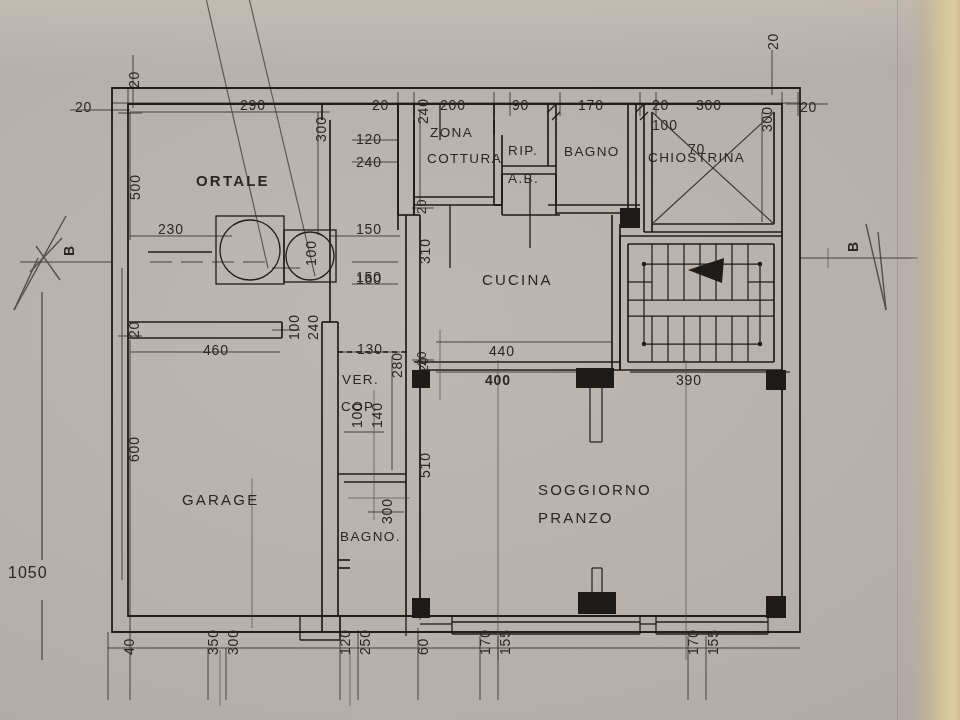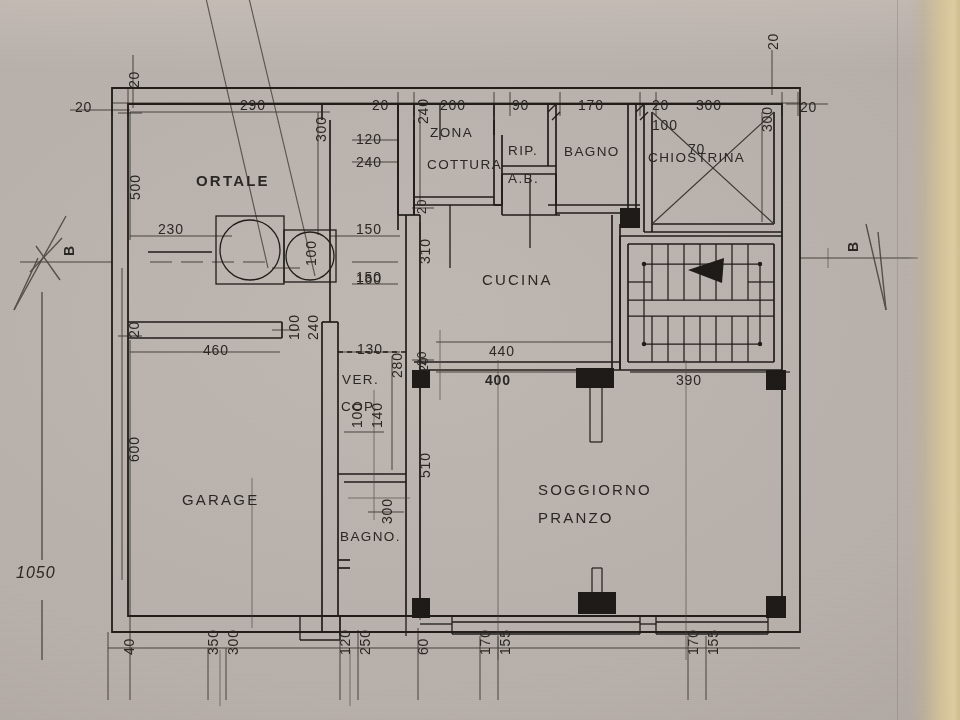--- a/index.html
+++ b/index.html
@@ -381,21 +381,21 @@
         <line x1="686" y1="360" x2="686" y2="660"></line>
         <line x1="220" y1="650" x2="220" y2="706"></line>
         <line x1="350" y1="650" x2="350" y2="706"></line>
         <line x1="828" y1="248" x2="828" y2="268"></line>
       </g>
     </svg>
 
     <div class="lbl room" style="left:196px;top:173px;font-weight:bold;">ORTALE</div>
     <div class="lbl room" style="left:182px;top:492px;">GARAGE</div>
     <div class="lbl room-sm" style="left:430px;top:126px;">ZONA</div>
-    <div class="lbl room-sm" style="left:427px;top:152px;margin-top:6px;">COTTURA</div>
+    <div class="lbl room-sm" style="left:427px;top:152px;">COTTURA</div>
     <div class="lbl room-sm" style="left:508px;top:144px;">RIP.</div>
     <div class="lbl room-sm" style="left:508px;top:172px;">A.B.</div>
     <div class="lbl room-sm" style="left:564px;top:145px;">BAGNO</div>
     <div class="lbl room-sm" style="left:648px;top:151px;">CHIOSTRINA</div>
     <div class="lbl room" style="left:482px;top:272px;">CUCINA</div>
     <div class="lbl room-sm" style="left:342px;top:373px;">VER.</div>
     <div class="lbl room-sm" style="left:341px;top:400px;">COP.</div>
     <div class="lbl room-sm" style="left:340px;top:530px;">BAGNO.</div>
     <div class="lbl room" style="left:538px;top:482px;">SOGGIORNO</div>
     <div class="lbl room" style="left:538px;top:510px;">PRANZO</div>
@@ -455,21 +455,21 @@
     <div class="lbl dim rot90" style="left:206px;top:655px;">350</div>
     <div class="lbl dim rot90" style="left:226px;top:655px;">300</div>
     <div class="lbl dim rot90" style="left:338px;top:655px;">120</div>
     <div class="lbl dim rot90" style="left:358px;top:655px;">250</div>
     <div class="lbl dim rot90" style="left:416px;top:655px;">60</div>
     <div class="lbl dim rot90" style="left:478px;top:655px;">170</div>
     <div class="lbl dim rot90" style="left:498px;top:655px;">155</div>
     <div class="lbl dim rot90" style="left:686px;top:655px;">170</div>
     <div class="lbl dim rot90" style="left:706px;top:655px;">155</div>
 
-    <div class="lbl big" style="left:16px;top:565px;font-style:italic;">1050</div>
+    <div class="lbl big" style="left:8px;top:565px;">1050</div>
 
     <div class="lbl sect rot90" style="left:62px;top:256px;">B</div>
     <div class="lbl sect rot90" style="left:846px;top:252px;">B</div>
 
   </div>
 
   <div id="pageEdgeLine"></div>
   <div id="pageEdge"></div>
   <div id="noise"></div>
 </div>

